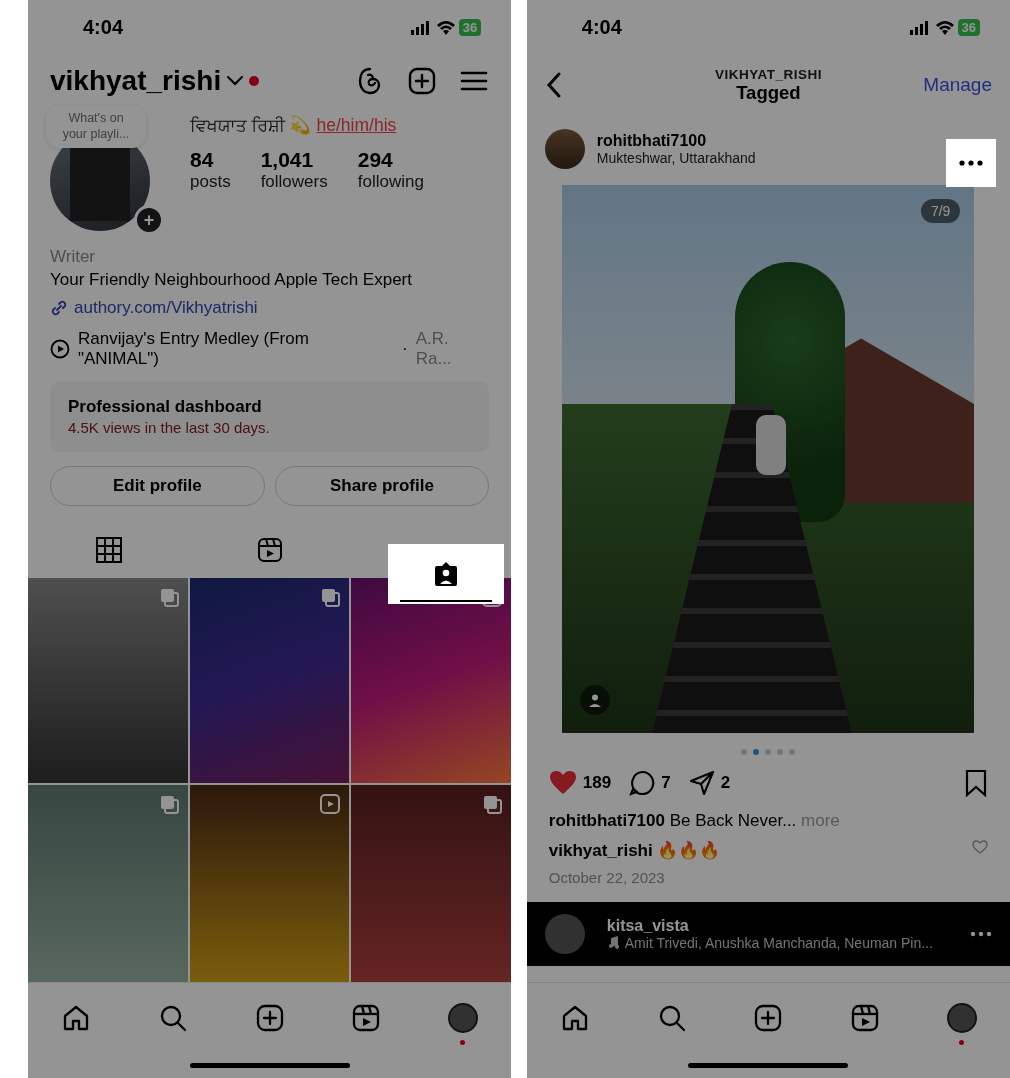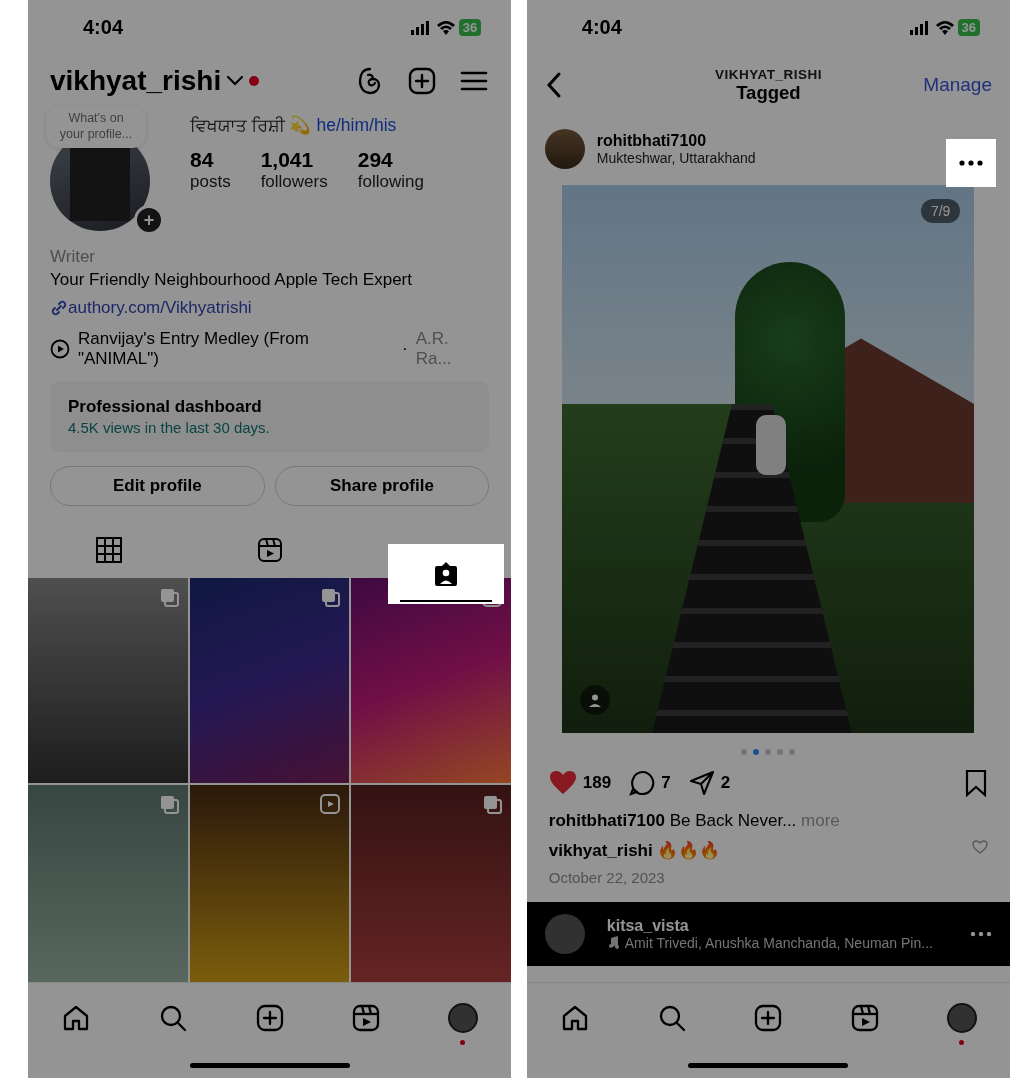--- a/index.html
+++ b/index.html
@@ -24,35 +24,35 @@
   
   .profile-row { display:flex; padding:0 22px; align-items:flex-start; gap:30px; }
   .avatar-wrap { position:relative; width:110px; }
   .avatar-big { width:100px; height:100px; border-radius:50%; background:linear-gradient(160deg,#6b7580,#2c3038); display:flex; align-items:center; justify-content:center; overflow:hidden; margin-top:16px; }
   .avatar-big-inner { width:60px; height:80px; background:#222; border-radius:8px 8px 0 0; }
   .note-bubble { position:absolute; top:-10px; left:-4px; background:#fff; border-radius:14px; padding:6px 10px; font-size:12.5px; color:#6f6f6f; box-shadow:0 1px 4px rgba(0,0,0,0.12); line-height:1.25; text-align:center; max-width:100px; }
   .add-badge { position:absolute; bottom:-4px; right:-4px; width:30px; height:30px; border-radius:50%; background:#222; border:3px solid #fff; color:#fff; display:flex; align-items:center; justify-content:center; font-size:18px; font-weight:700; }
 
   .name-stats { flex:1; }
   .disp-name { font-size:17.5px; color:#222; margin-bottom:12px; }
-  .disp-name .pron { color:#1d4ed8; }
+  .disp-name .pron { color:#ef4444;text-decoration:underline; }
   .stats-row { display:flex; gap:30px; }
   .stat-num { font-size:21px; font-weight:600; }
   .stat-lbl { font-size:17px; color:#222; }
 
   .bio { padding:14px 22px 10px 22px; font-size:17px; line-height:1.38; }
   .bio .cat { color:#888; }
-  .bio-link { color:#3146b3; display:flex; align-items:center; margin-top:4px; }
+  .bio-link { color:#3146b3; display:flex; align-items:center; gap:6px; margin-top:4px; }
 
   .music-row { padding:0 22px 12px 22px; display:flex; align-items:center; gap:8px; font-size:17px; }
   .music-row .artist { color:#888; }
 
   .dashboard-card { margin:0 22px 14px 22px; background:#f5f5f6; border-radius:10px; padding:16px 18px; }
   .dash-title { font-size:17px; font-weight:600; }
-  .dash-sub { font-size:15px; color:#0f766e; margin-top:2px; }
+  .dash-sub { font-size:15px; color:#7f1d1d; margin-top:2px; }
 
   .action-row { display:flex; gap:10px; padding:0 22px 10px 22px; }
   .action-btn { flex:1; border:1.5px solid #cfcfd2; border-radius:20px; padding:9px 0; text-align:center; font-size:17px; font-weight:700; background:#fff; }
 
   .tabs-row { display:flex; padding-top:6px; }
   .tab-cell { flex:1; display:flex; align-items:center; justify-content:center; height:56px; }
 
   .grid { display:grid; grid-template-columns:repeat(3,1fr); gap:2px; }
   .grid-item { aspect-ratio:1/1.28; position:relative; overflow:hidden; }
   .gi1 { background:linear-gradient(#888,#333); }
@@ -159,21 +159,21 @@
         <svg width="30" height="24" viewBox="0 0 30 24">
             <line x1="3" y1="4" x2="27" y2="4" stroke="#000" stroke-width="2.6" stroke-linecap="round"></line>
             <line x1="3" y1="12" x2="27" y2="12" stroke="#000" stroke-width="2.6" stroke-linecap="round"></line>
             <line x1="3" y1="20" x2="27" y2="20" stroke="#000" stroke-width="2.6" stroke-linecap="round"></line>
           </svg>
       </div>
     </div>
 
     <div class="profile-row">
       <div class="avatar-wrap">
-        <div class="note-bubble">What's on your profile...</div>
+        <div class="note-bubble">What's on your playli...</div>
         <div class="avatar-big">
             <div class="avatar-big-inner"></div>
           </div>
         <div class="add-badge">+</div>
       </div>
       <div class="name-stats">
         <div class="disp-name">
           <span>ਵਿਖਯਾਤ ਰਿਸ਼ੀ 💫</span>
           <span class="pron">he/him/his</span>
         </div>

